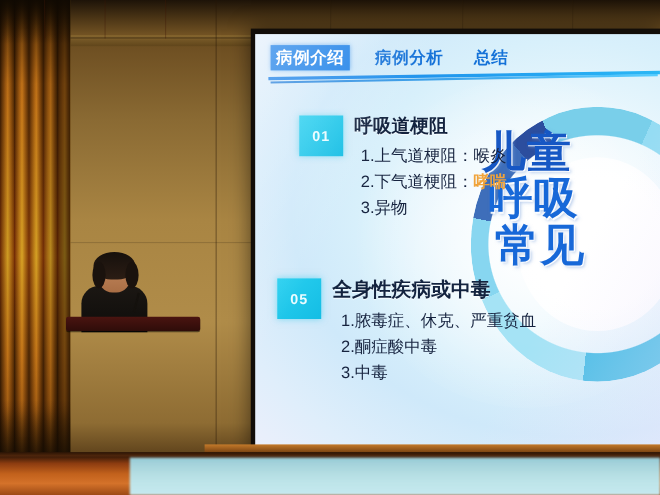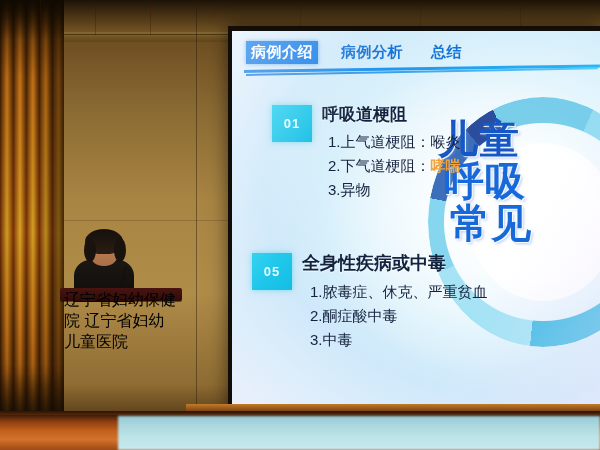--- a/index.html
+++ b/index.html
@@ -366,27 +366,20 @@
   <div class="speaker">
     <div class="sp-body"></div>
     <div class="sp-head"></div>
     <div class="sp-hair"></div>
     <div class="sp-hair2"></div>
     <div class="sp-hair3"></div>
     <div class="mic"></div>
   </div>
 
   <div class="podium-top"></div>
-  <div class="podium-face">
-    <div class="podium-logo"></div>
-    <div class="podium-text">
-      <span>辽宁省妇幼保健院</span>
-      <span>辽宁省妇幼儿童医院</span>
-    </div>
-  </div>
   <div class="podium-skirt"></div>
   <div class="podium-body"></div>
 
   <div class="banner">
     <div class="banner-glow"></div>
     <div class="banner-top-text">普系阳光 守护健康</div>
     <div class="banner-cal">
       <div class="col">儿童误吸高例集</div>
       <div class="col">辽宁赛区</div>
     </div>

